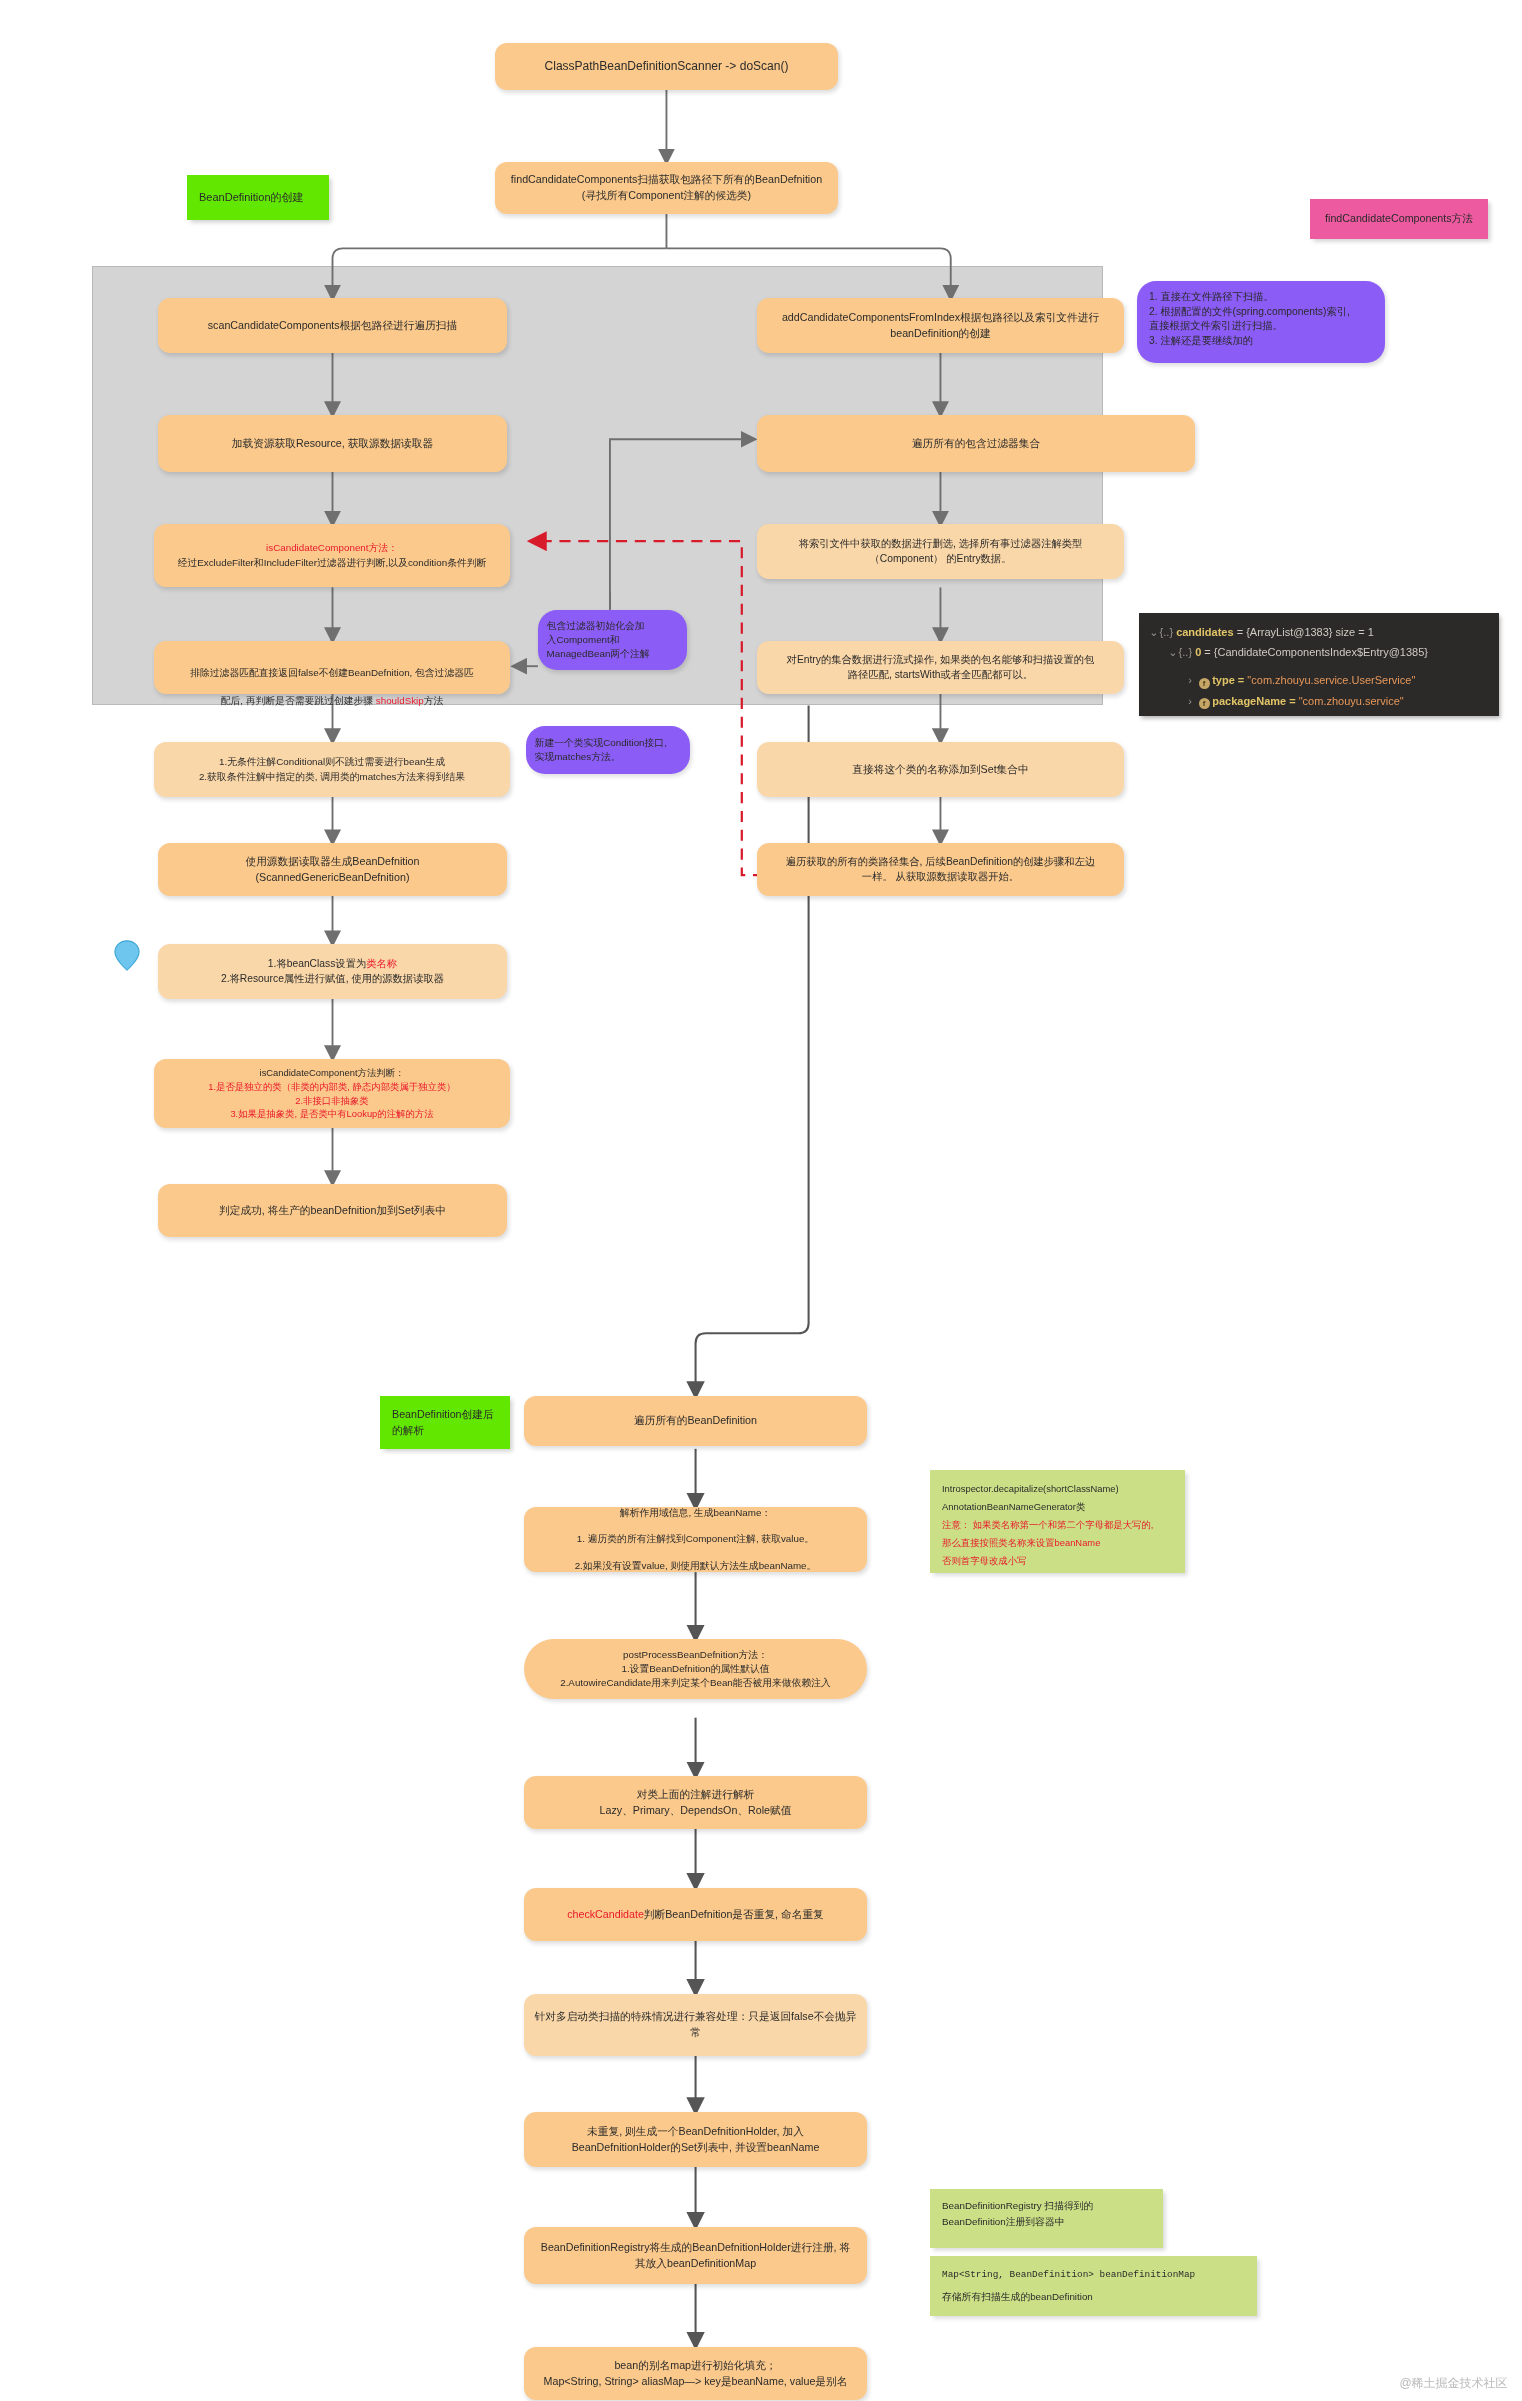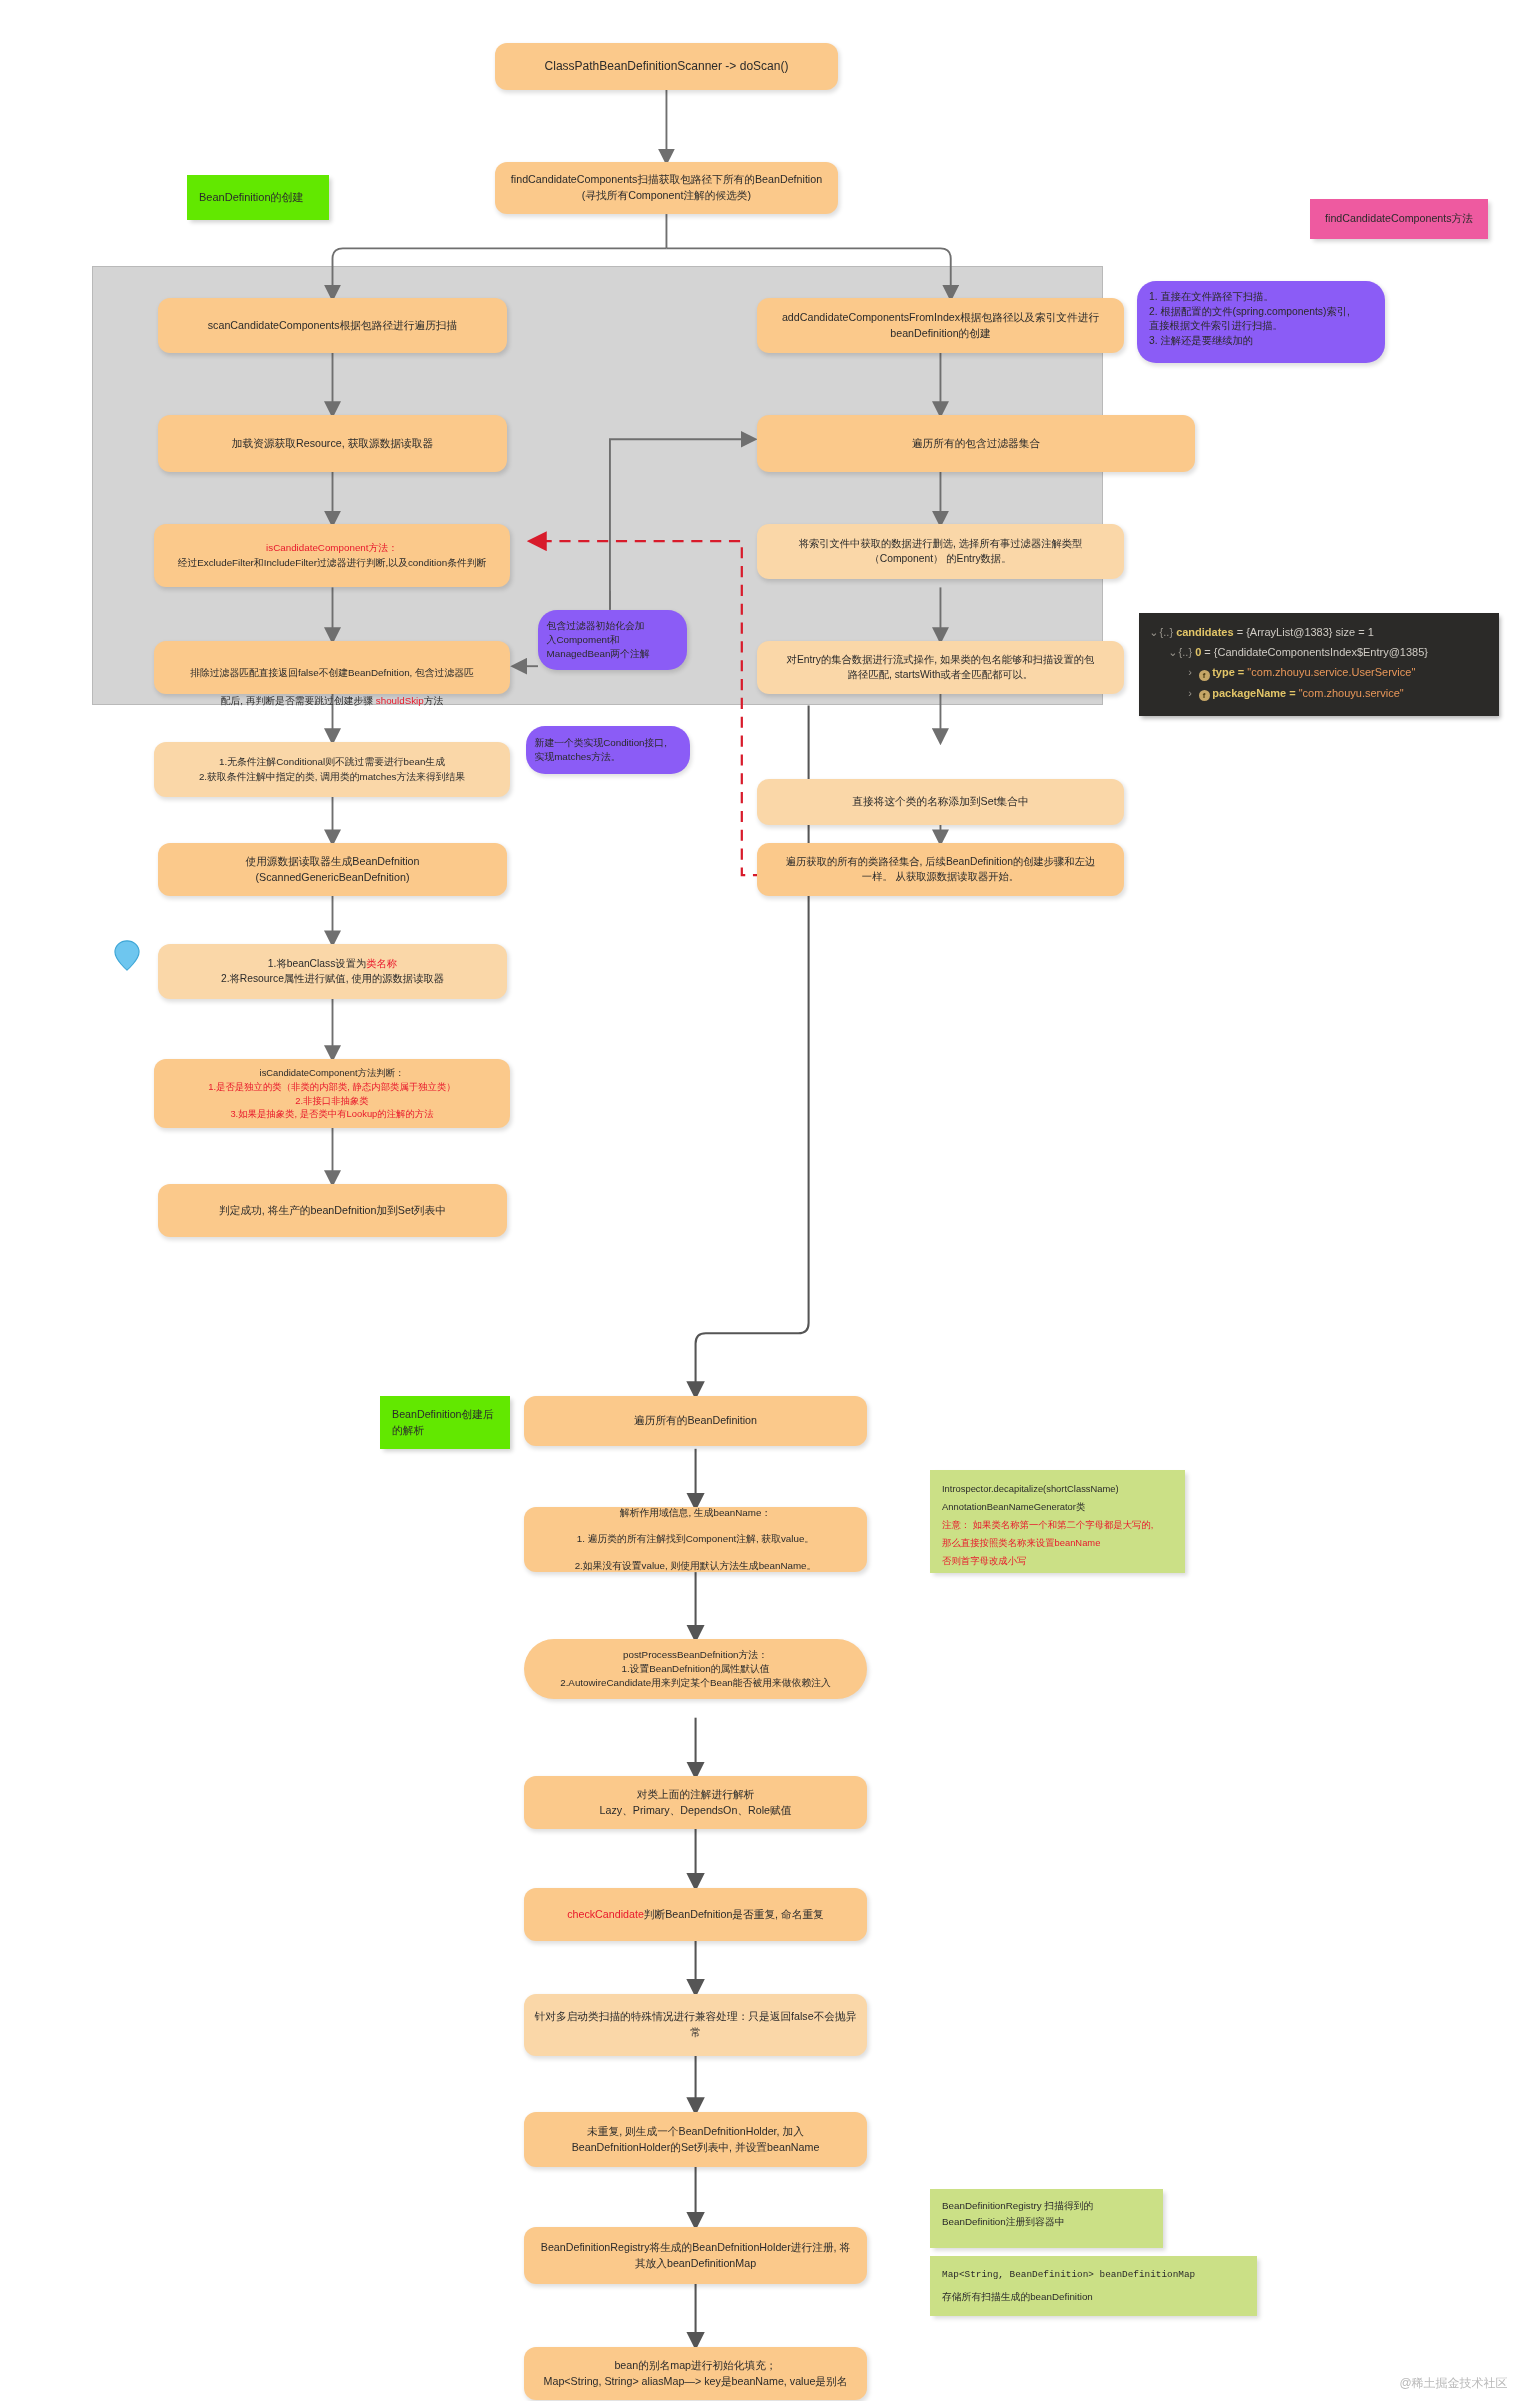--- a/index.html
+++ b/index.html
@@ -230,21 +230,21 @@
   <div class="node orange" style="left:757px; top:524px; width:367px; height:55px; font-size:10.3px;">
     <span>将索引文件中获取的数据进行删选,  选择所有事过滤器注解类型
 （Component） 的Entry数据。</span>
   </div>
 
   <div class="node orange" style="left:757px; top:641px; width:367px; height:53px; font-size:10.3px;">
     <span>对Entry的集合数据进行流式操作,  如果类的包名能够和扫描设置的包
 路径匹配,  startsWith或者全匹配都可以。</span>
   </div>
 
-  <div class="node orange" style="left:757px; top:742px; width:367px; height:46px; font-size:10.7px;margin-top:37px;">
+  <div class="node orange" style="left:757px; top:742px; width:367px; height:55px; font-size:10.7px;">
     <span>直接将这个类的名称添加到Set集合中</span>
   </div>
 
   <div class="node orange2" style="left:757px; top:843px; width:367px; height:53px; font-size:10.3px;">
     <span>遍历获取的所有的类路径集合,  后续BeanDefinition的创建步骤和左边
 一样。  从获取源数据读取器开始。</span>
   </div>
 
   <div class="node yellow" style="left:538px; top:610px; width:149px; height:60px; font-size:9.8px; padding:6.9px 8.6px; align-items:center;">
     <span>包含过滤器初始化会加
@@ -261,21 +261,21 @@
     <div class="dl">
       <span class="chev">⌄</span><span class="brace">{..}</span>
       <span class="k">candidates</span>
       <span class="w">= {ArrayList@1383}  size = 1</span>
     </div>
     <div class="dl" style="padding-left:19px;">
       <span class="chev">⌄</span><span class="brace">{..}</span>
       <span class="k">0</span>
       <span class="w">= {CandidateComponentsIndex$Entry@1385}</span>
     </div>
-    <div class="dl" style="padding-left:39px;">
+    <div class="dl" style="padding-left:39px;margin-top:8px;">
       <span class="chev">›</span><span class="ficon">f</span><span class="k">type =</span>
       <span class="s">"com.zhouyu.service.UserService"</span>
     </div>
     <div class="dl" style="padding-left:39px;">
       <span class="chev">›</span><span class="ficon">f</span><span class="k">packageName =</span>
       <span class="s">"com.zhouyu.service"</span>
     </div>
   </div>
 
   <div class="node green" style="left:380px; top:1396px; width:130px; height:53px; font-size:10.7px; padding-left:12px;">

